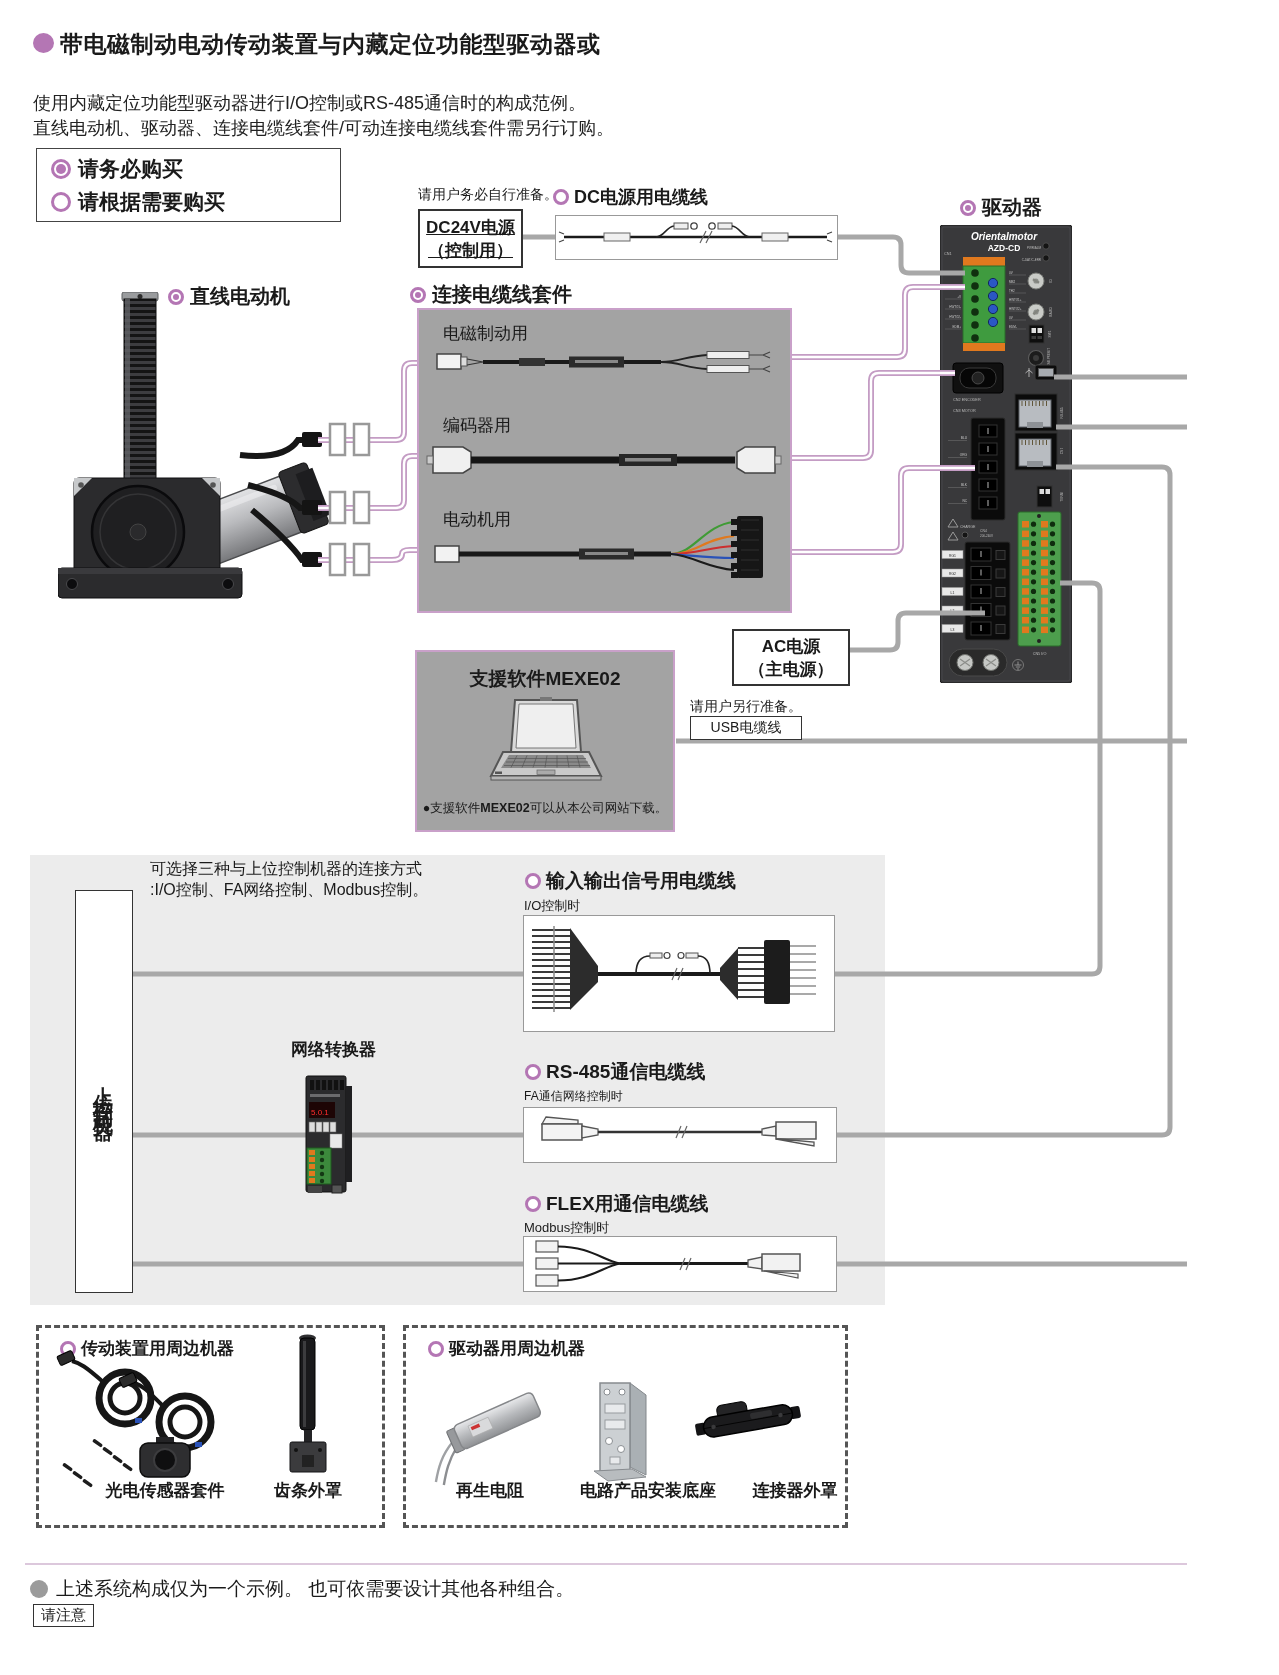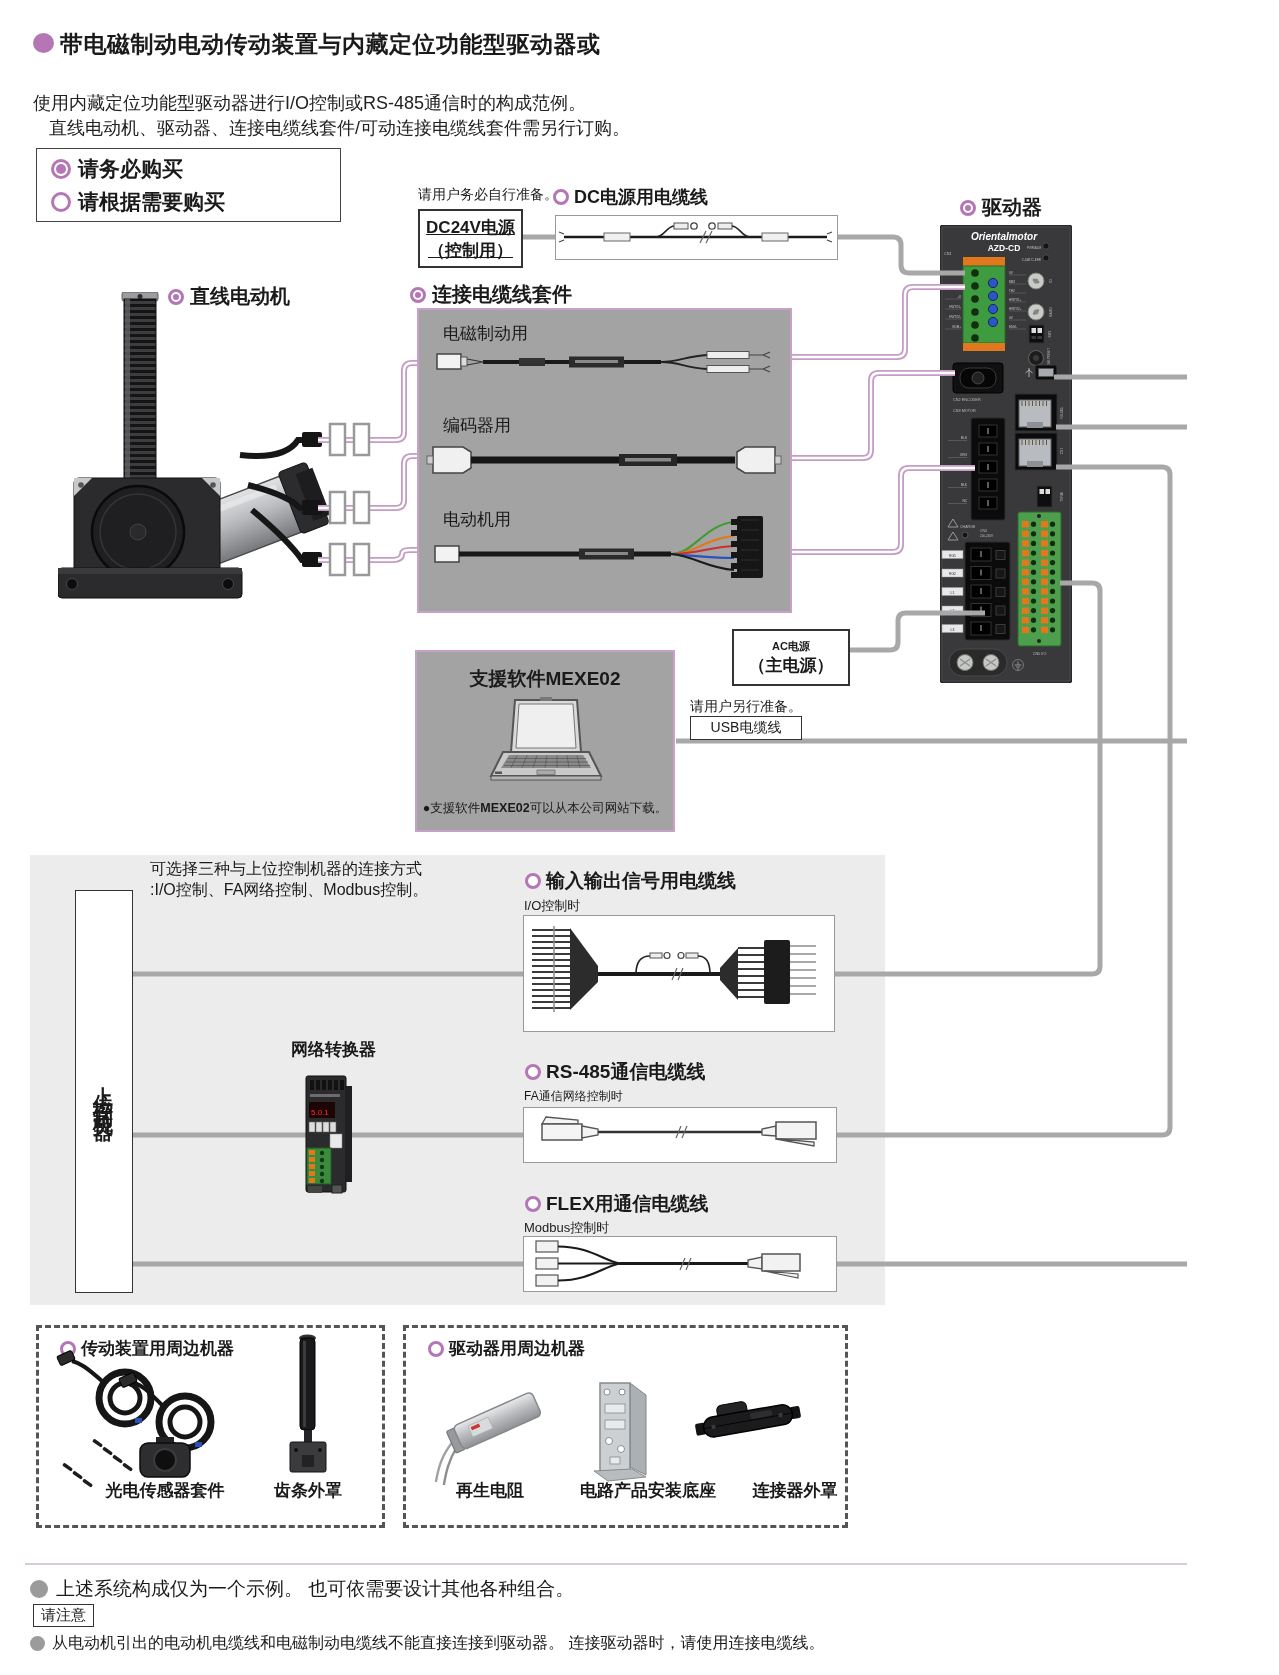--- a/index.html
+++ b/index.html
@@ -27,21 +27,21 @@
   .itemlabel{font-size:17px;font-weight:bold;white-space:nowrap;}
 </style>
 </head>
 <body>
 
 <div id="page">
 
   <span class="abs" style="left:33px;top:33px;width:21px;height:20px;border-radius:50%;background:#b476b4;"></span>
   <div class="abs titleblk" style="left:60px;top:29px;">带电磁制动电动传动装置与内藏定位功能型驱动器或</div>
   <div class="abs sub" style="left:33px;top:91px;">使用内藏定位功能型驱动器进行I/O控制或RS-485通信时的构成范例。</div>
-  <div class="abs sub" style="left:33px;top:116px;margin-left:16px;">直线电动机、驱动器、连接电缆线套件/可动连接电缆线套件需另行订购。</div>
+  <div class="abs sub" style="left:33px;top:116px;">直线电动机、驱动器、连接电缆线套件/可动连接电缆线套件需另行订购。</div>
 
   <div class="abs" style="left:36px;top:148px;width:305px;height:74px;box-sizing:border-box;border:1.5px solid #444;background:#fff;padding:8px 14px;display:flex;flex-direction:column;justify-content:center;gap:5px;">
     <div class="row">
       <span class="ring r20 filled"></span>
       <span class="b" style="font-size:21px;">请务必购买</span>
     </div>
     <div class="row">
       <span class="ring r20"></span>
       <span class="b" style="font-size:21px;">请根据需要购买</span>
     </div>
@@ -478,21 +478,21 @@
       <rect x="56" y="74" width="18" height="4.5" fill="#aaa" stroke="#666" stroke-width="0.7"></rect>
       <rect x="14" y="75.5" width="7" height="2.5" fill="#555"></rect>
       <rect x="10" y="80" width="110" height="4" fill="#b5b5b5" stroke="#555" stroke-width="1"></rect>
     </svg>
     <div class="abs" style="left:50%;top:148px;transform:translateX(-50%);font-size:12.5px;white-space:nowrap;">
       <span>●支援软件</span><span class="b">MEXE02</span><span>可以从本公司网站下载。</span>
     </div>
   </div>
 
   <div class="abs bbox" style="left:732px;top:629px;width:118px;height:57px;">
-    <span class="b" style="font-size:11px;">AC电源</span>
+    <span class="b" style="font-size:17px;">AC电源</span>
     <span class="b" style="font-size:17px;">（主电源）</span>
   </div>
   <div class="abs small" style="left:690px;top:698px;">请用户另行准备。</div>
   <div class="abs" style="left:690px;top:716px;width:112px;height:24px;box-sizing:border-box;border:1.5px solid #333;background:#fff;display:flex;align-items:center;justify-content:center;">
     <span style="font-size:14px;">USB电缆线</span>
   </div>
 
   <div class="abs" style="left:150px;top:859px;font-size:16px;">可选择三种与上位控制机器的连接方式</div>
   <div class="abs" style="left:150px;top:880px;font-size:16px;">:I/O控制、FA网络控制、Modbus控制。</div>
   <div class="abs" style="left:75px;top:890px;width:58px;height:403px;box-sizing:border-box;border:1.5px solid #333;background:#fff;display:flex;align-items:center;justify-content:center;">
@@ -696,18 +696,14 @@
   <div class="abs itemlabel ctr" style="left:795px;top:1479px;">连接器外罩</div>
 
   <div class="abs" style="left:25px;top:1563px;width:1230px;height:2px;background:#dcc8dc;"></div>
   <div class="abs row" style="left:30px;top:1576px;gap:8px;">
     <span class="dot" style="width:18px;height:18px;"></span>
     <span style="font-size:19px;">上述系统构成仅为一个示例。 也可依需要设计其他各种组合。</span>
   </div>
   <div class="abs" style="left:33px;top:1604px;box-sizing:border-box;border:1.5px solid #333;background:#fff;padding:1px 7px;">
     <span style="font-size:15px;">请注意</span>
   </div>
-  <div class="abs row" style="left:30px;top:1633px;gap:7px;">
-    <span class="dot" style="width:15px;height:15px;"></span>
-    <span style="font-size:16px;">从电动机引出的电动机电缆线和电磁制动电缆线不能直接连接到驱动器。 连接驱动器时，请使用连接电缆线。</span>
-  </div>
 
 </div>
 
 </body></html>

